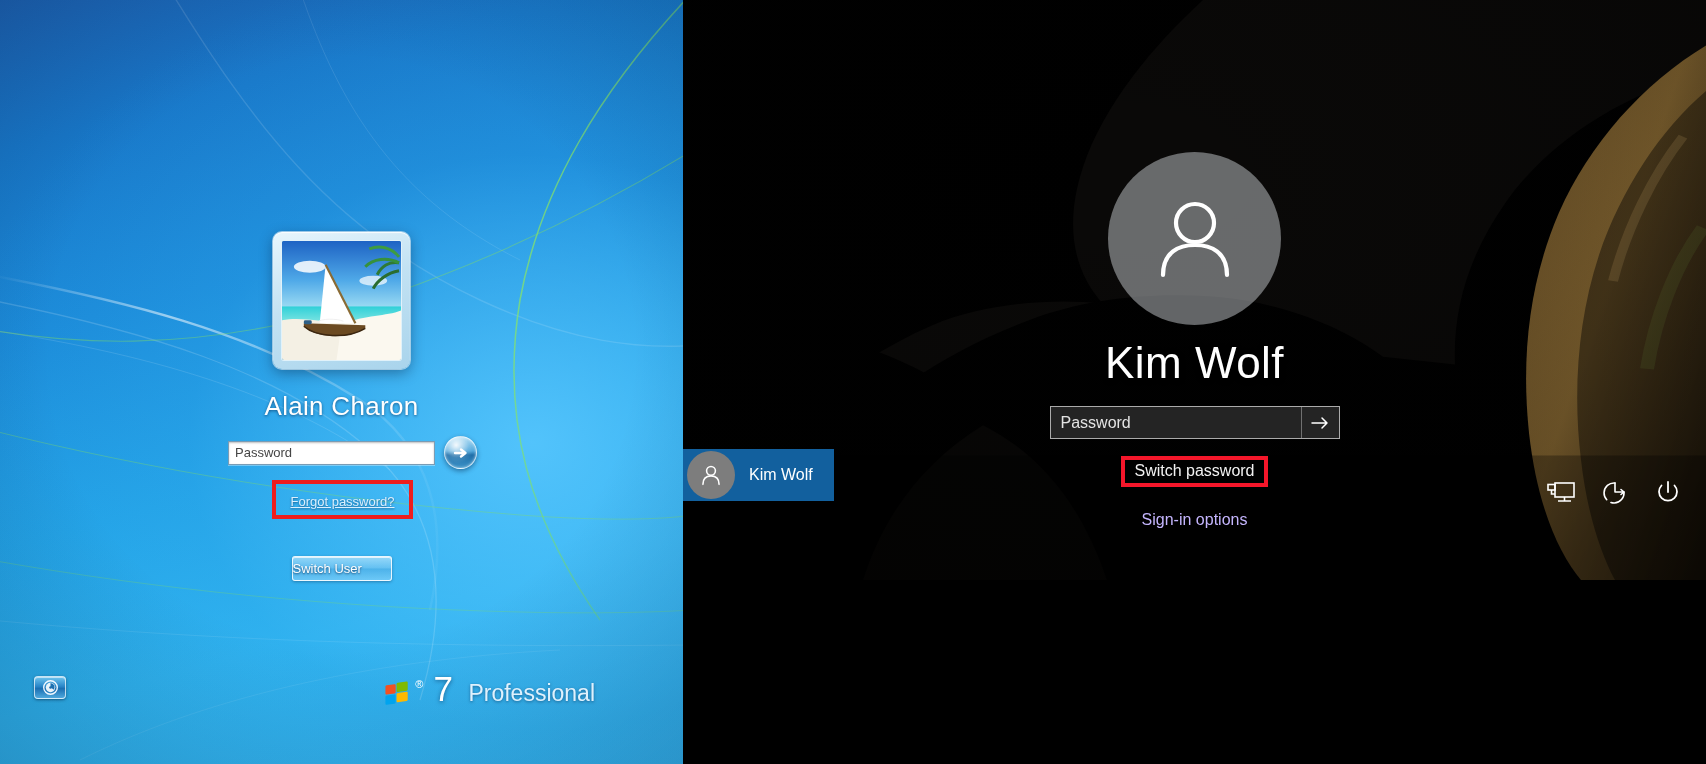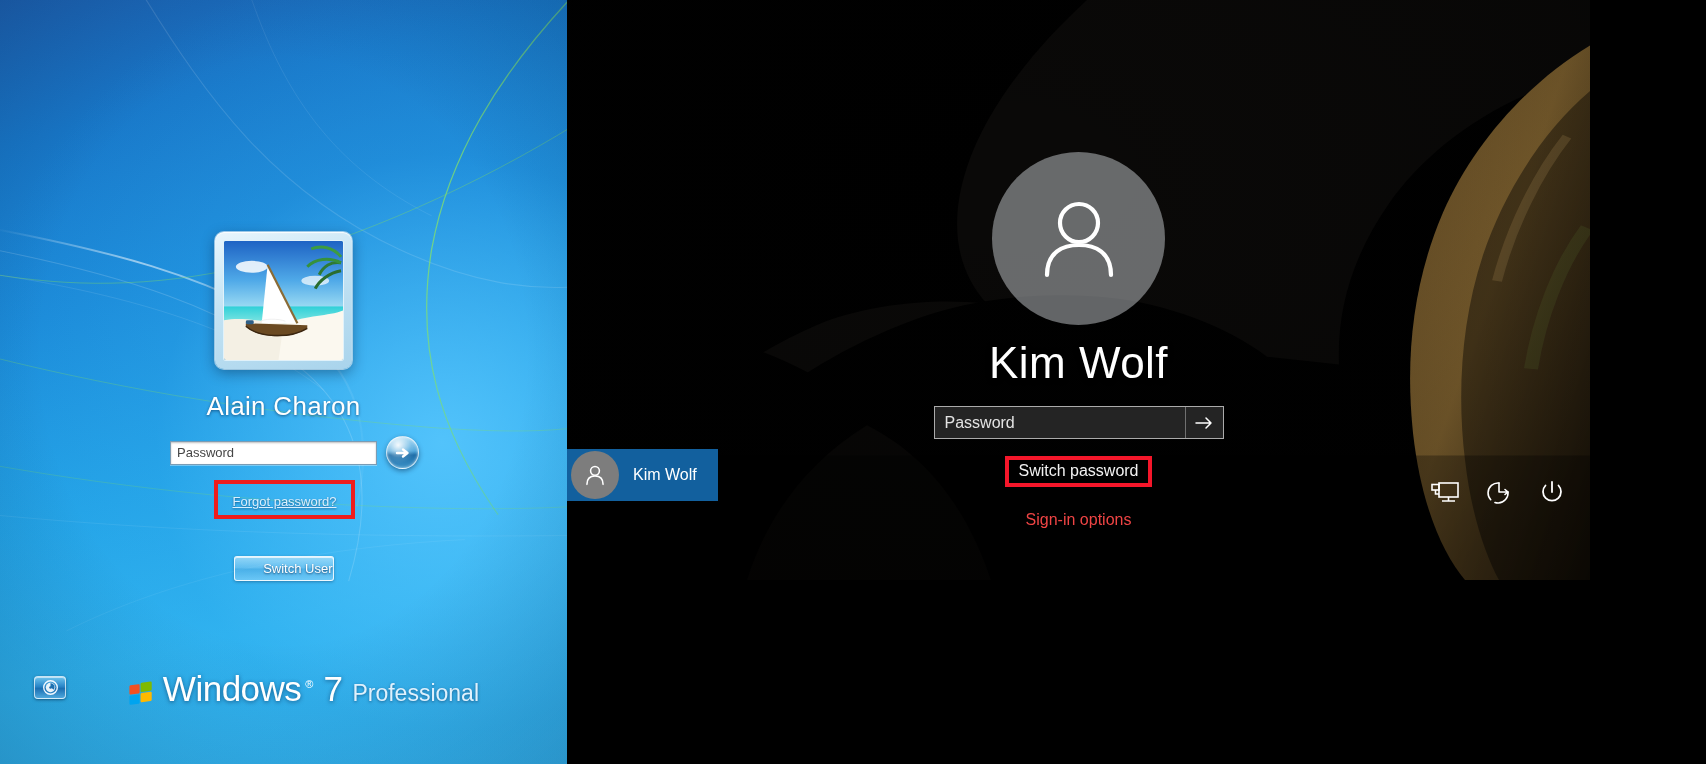--- a/index.html
+++ b/index.html
@@ -5,21 +5,21 @@
   * { margin:0; padding:0; box-sizing:border-box; }
   html, body {
     width:1706px; height:764px; overflow:hidden;
     font-family:"Liberation Sans", sans-serif;
     background:#000;
   }
   #root { position:relative; width:1706px; height:764px; display:flex; }
 
   
   .win7 {
-    position:relative; width:567px; height:764px; overflow:hidden;
+    position:relative; width:683px; height:764px; overflow:hidden;
     background:
       radial-gradient(ellipse 120% 90% at 78% 58%, rgba(90,200,255,0.85) 0%, rgba(50,170,240,0.25) 42%, rgba(0,0,0,0) 72%),
       linear-gradient(165deg, #1d63b4 0%, #1877c8 16%, #1b8ad8 36%, #23a3e6 58%, #2fb4ef 76%, #36b9f2 100%);
   }
   .w7-vignette {
     position:absolute; inset:0;
     background:radial-gradient(ellipse 95% 85% at 50% 46%, rgba(0,0,0,0) 45%, rgba(0,20,50,0.30) 100%);
     pointer-events:none;
   }
   .w7-swirl { position:absolute; inset:0; pointer-events:none; }
@@ -82,21 +82,21 @@
   .w7-forgot {
     font-size:13px; color:#d9f0ff; text-decoration:underline;
     text-shadow:0 1px 2px rgba(0,30,70,0.6); cursor:pointer; white-space:nowrap;
   }
   .w7-switch {
     margin-top:37px;
     width:100px; height:25px; border-radius:3px;
     background:linear-gradient(180deg, rgba(225,245,255,0.55) 0%, rgba(150,205,240,0.45) 48%, rgba(95,175,225,0.50) 52%, rgba(150,215,250,0.55) 100%);
     border:1px solid rgba(255,255,255,0.85);
     box-shadow:0 1px 3px rgba(0,25,60,0.35), inset 0 1px 0 rgba(255,255,255,0.7);
-    display:flex; align-items:center; justify-content:flex-end;
+    display:flex; align-items:center; justify-content:flex-start;
     font-size:13px; color:#ffffff; text-shadow:0 1px 2px rgba(0,30,70,0.7);
     cursor:pointer;
   }
 
   
   .w7-ease {
     position:absolute; left:34px; bottom:65px;
     width:32px; height:23px; border-radius:4px;
     background:linear-gradient(180deg,#6fc5ef 0%, #2a86c8 45%, #1b6fb2 55%, #4ea8dd 100%);
     border:1px solid rgba(255,255,255,0.7);
@@ -113,21 +113,21 @@
   .w7-word {
     font-size:35px; font-weight:400; color:#ffffff; letter-spacing:-0.5px;
     text-shadow:0 1px 4px rgba(0,30,70,0.55);
   }
   .w7-tm { font-size:11px; color:#ffffff; position:relative; top:-13px; left:-4px; }
   .w7-seven {
     font-size:35px; font-weight:300; color:#ffffff; letter-spacing:-0.5px;
     text-shadow:0 1px 4px rgba(0,30,70,0.55); margin-left:-2px;
   }
   .w7-edition {
-    font-size:23px; font-weight:300; color:#dff1fd; margin-left:2px;
+    font-size:23px; font-weight:300; color:#dff1fd; margin-left:8px;
     text-shadow:0 1px 3px rgba(0,30,70,0.5);
   }
 
   
   .win10 { position:relative; width:1023px; height:580px; overflow:hidden; background:#000; }
   .w10-bg { position:absolute; inset:0; }
   .w10-bg svg { display:block; width:100%; height:100%; }
 
   .w10-center {
     position:absolute; left:0; right:0; top:152px;
@@ -152,21 +152,21 @@
   .w10-pwgo {
     width:38px; height:100%; display:flex; align-items:center; justify-content:center;
     border-left:1px solid rgba(255,255,255,0.35); cursor:pointer;
   }
   .w10-reset-wrap {
     margin-top:17px; border:4px solid #f5162a;
     padding:2px 9px 3px 9px; display:inline-block;
   }
   .w10-reset { font-size:16px; color:#f2f2f2; cursor:pointer; white-space:nowrap; }
   .w10-signin {
-    margin-top:24px; font-size:16px; color:#ef4444; cursor:pointer;
+    margin-top:24px; font-size:16px; color:#c4b5fd; cursor:pointer;
     text-shadow:0 1px 4px rgba(0,0,0,0.5);
   }
 
   
   .w10-users { position:absolute; left:0px; bottom:79px; }
   .w10-user {
     display:flex; align-items:center; gap:14px;
     width:151px; height:52px; padding-left:4px; cursor:pointer;
   }
   .w10-user.selected { background:#12609e; }
@@ -288,21 +288,20 @@
 
     <div class="w7-brand">
       <svg class="w7-flag" viewBox="0 0 28 28">
         <g transform="skewY(-8) translate(0,4)">
           <rect x="1" y="2" width="11" height="10" rx="1.2" fill="#f25022"></rect>
           <rect x="13" y="1" width="12" height="10" rx="1.2" fill="#7fba00"></rect>
           <rect x="1" y="13" width="11" height="10" rx="1.2" fill="#00a4ef"></rect>
           <rect x="13" y="12" width="12" height="10" rx="1.2" fill="#ffb900"></rect>
         </g>
       </svg>
-      <span class="w7-word">Windows</span>
       <span class="w7-tm">®</span>
       <span class="w7-seven">7</span>
       <span class="w7-edition">Professional</span>
     </div>
   </div>
 
   <div class="win10">
 
     <div class="w10-bg">
       <svg viewBox="0 0 1023 764" preserveAspectRatio="none">

